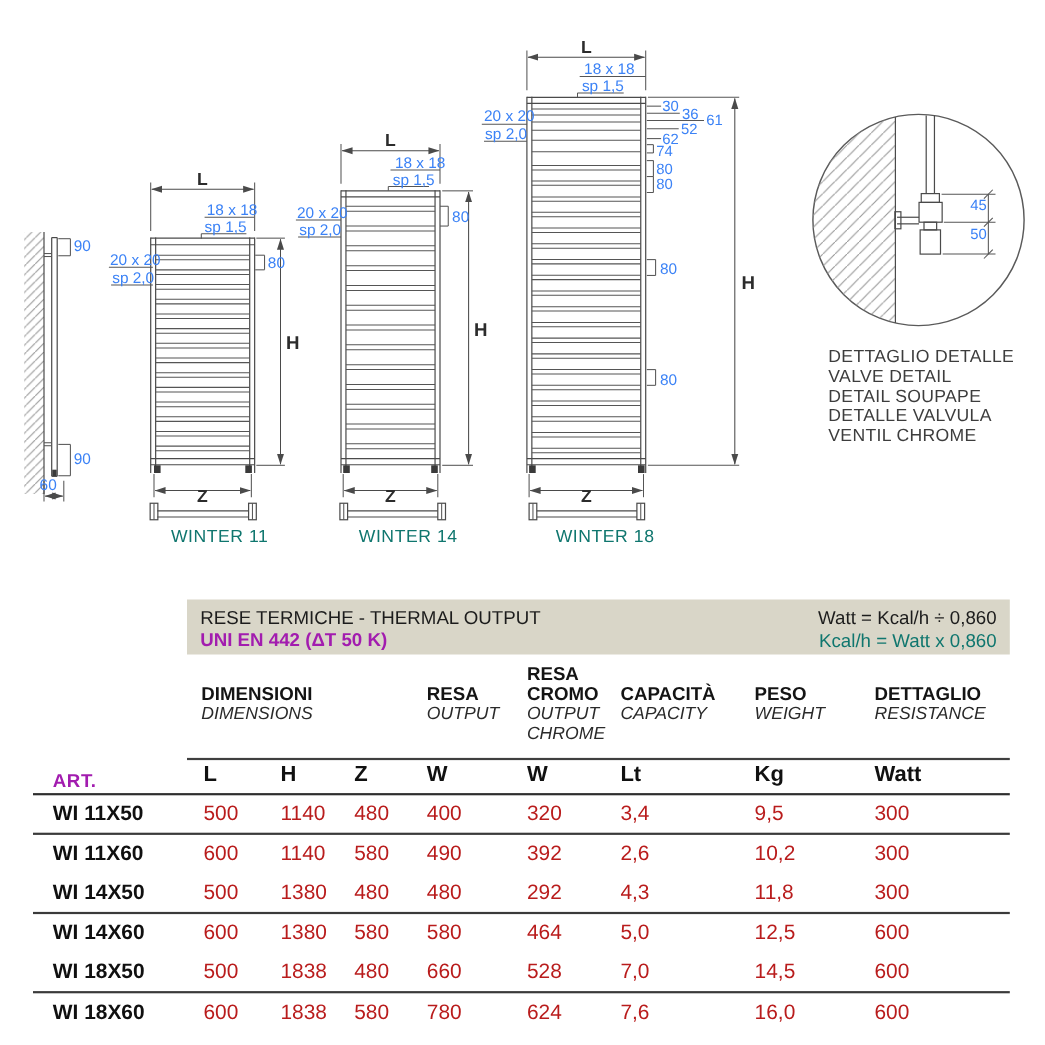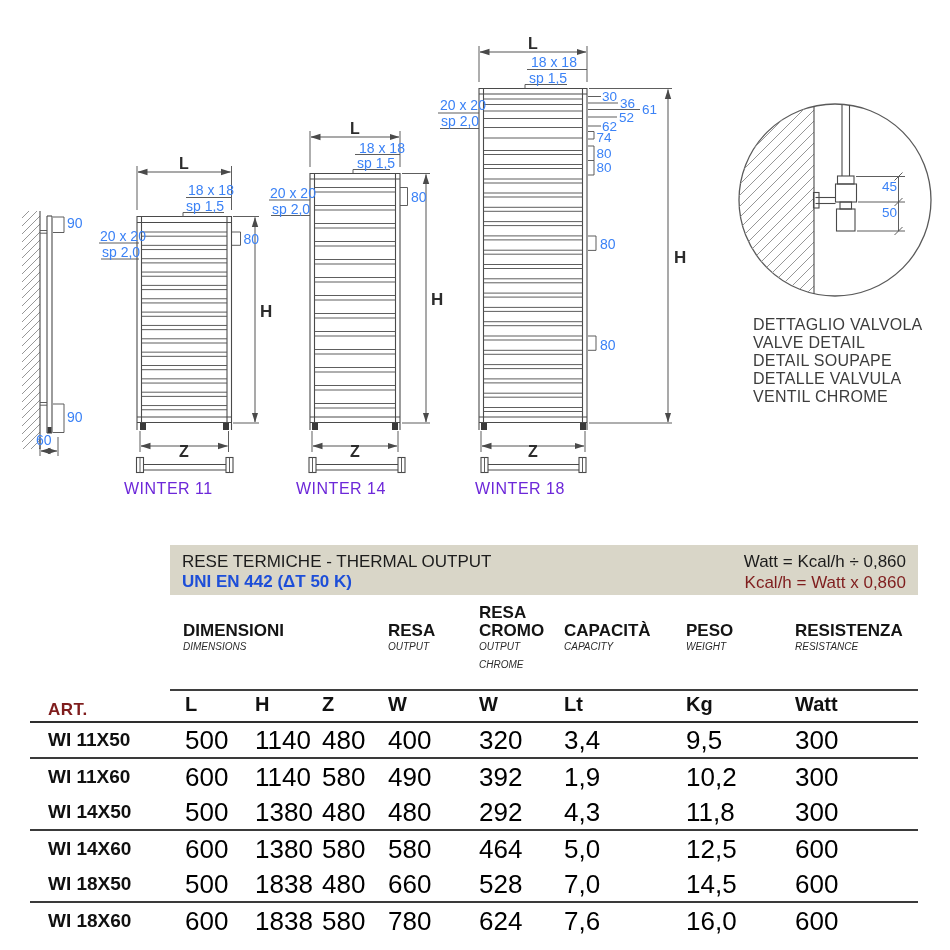--- a/index.html
+++ b/index.html
@@ -3,46 +3,46 @@
 <meta charset="utf-8">
 <style>
   *{margin:0;padding:0;box-sizing:border-box}
   html,body{width:950px;height:950px;background:#fff;font-family:"Liberation Sans",sans-serif}
   #page{position:relative;width:950px;height:950px;overflow:hidden}
   .abs{position:absolute}
   
   .dtext{position:absolute;font-size:14px;line-height:1.05;color:#3b82f6;white-space:nowrap}
   .dsmall{font-size:13.5px}
   .dbold{position:absolute;font-weight:bold;font-size:16px;color:#2c2c2c;white-space:nowrap}
-  .dname{position:absolute;font-size:16px;color:#6d28d9;letter-spacing:.5px;text-align:left;white-space:nowrap}
+  .dname{position:absolute;font-size:16px;color:#0f766e;letter-spacing:.5px;text-align:right;white-space:nowrap}
   .ctr{text-align:center}
   .cap{position:absolute;font-size:16px;color:#3d3d3d;letter-spacing:.3px;white-space:nowrap;line-height:1}
   
   .ln{stroke:#4a4a4a;stroke-width:1.1;fill:none}
   .lnthin{stroke:#555;stroke-width:.95;fill:none}
   .dim{stroke:#4a4a4a;stroke-width:.95;fill:none;marker-start:url(#arr);marker-end:url(#arr)}
   .fillsq{fill:#3a3a3a;stroke:none}
   .hl{stroke:#979797;stroke-width:1}
   
   .banner{position:absolute;left:170px;top:545px;width:748px;height:50px;background:#d9d6c8}
   .bt1{position:absolute;left:12px;top:7px;font-size:17px;color:#1c1c1c;white-space:nowrap}
-  .bt2{position:absolute;left:12px;top:27px;font-size:17px;font-weight:bold;color:#1d4ed8;white-space:nowrap}
+  .bt2{position:absolute;left:12px;top:27px;font-size:17px;font-weight:bold;color:#a21caf;white-space:nowrap}
   .bf1{position:absolute;right:12px;top:7px;font-size:17px;color:#1c1c1c;white-space:nowrap}
-  .bf2{position:absolute;right:12px;top:28px;font-size:17px;color:#7f1d1d;white-space:nowrap}
+  .bf2{position:absolute;right:12px;top:28px;font-size:17px;color:#0f766e;white-space:nowrap}
   
   .gh{position:absolute;font-weight:bold;font-size:17px;color:#141414;white-space:nowrap}
-  .ghe{position:absolute;font-style:italic;font-size:10px;color:#2a2a2a;white-space:nowrap}
+  .ghe{position:absolute;font-style:italic;font-size:16px;color:#2a2a2a;white-space:nowrap}
   .groupline{position:absolute;left:170px;top:689px;width:748px;height:2px;background:#3f3f3f}
-  .artheader{position:absolute;left:48px;top:700px;font-weight:bold;font-size:17px;color:#7f1d1d;letter-spacing:.5px}
+  .artheader{position:absolute;left:48px;top:700px;font-weight:bold;font-size:17px;color:#a21caf;letter-spacing:.5px}
   .units{position:absolute;left:30px;top:693px;width:888px;height:28px}
   .u{position:absolute;top:0;font-weight:bold;font-size:20px;color:#111;white-space:nowrap}
   .tbody{position:absolute;left:30px;top:721px;width:888px;border-top:2.5px solid #2e2e2e}
   .tr{position:relative;height:36px}
   .sep{border-bottom:2px solid #3a3a3a}
-  .tc{position:absolute;top:50%;transform:translateY(-50%);font-size:26px;color:#000000;white-space:nowrap}
+  .tc{position:absolute;top:50%;transform:translateY(-50%);font-size:19px;color:#b91c1c;white-space:nowrap}
   .tart{left:18px;font-weight:bold;font-size:19px;color:#101010}
   .u0,.tc0{left:155px}.u1,.tc1{left:225px}.u2,.tc2{left:292px}.u3,.tc3{left:358px}
   .u4,.tc4{left:449px}.u5,.tc5{left:534px}.u6,.tc6{left:656px}.u7,.tc7{left:765px}
 </style>
 </head>
 <body>
 
 <div id="page">
 
   <div class="abs" style="left:0;top:0;width:950px;height:540px">
@@ -411,21 +411,21 @@
     <div class="dtext dsmall" style="left:596.5px;top:161px">80</div>
     <div class="dtext" style="left:600px;top:237px">80</div>
     <div class="dtext" style="left:600px;top:338px">80</div>
     <div class="dbold" style="left:674px;top:248px;font-size:17px">H</div>
     <div class="dbold ctr" style="left:513px;top:443px;width:40px">Z</div>
     <div class="dname" style="left:475px;top:480px;width:120px">WINTER 18</div>
 
     
     <div class="dtext dsmall" style="left:882px;top:180px">45</div>
     <div class="dtext dsmall" style="left:882px;top:206px">50</div>
-    <div class="cap" style="left:753px;top:317px">DETTAGLIO VALVOLA</div>
+    <div class="cap" style="left:753px;top:317px">DETTAGLIO DETALLE</div>
     <div class="cap" style="left:753px;top:335px">VALVE DETAIL</div>
     <div class="cap" style="left:753px;top:353px">DETAIL SOUPAPE</div>
     <div class="cap" style="left:753px;top:371px">DETALLE VALVULA</div>
     <div class="cap" style="left:753px;top:389px">VENTIL CHROME</div>
   </div>
 
   <div class="banner">
     <div class="bt1">RESE TERMICHE - THERMAL OUTPUT</div>
     <div class="bt2">UNI EN 442 (ΔT 50 K)</div>
     <div class="bf1">Watt = Kcal/h ÷ 0,860</div>
@@ -438,21 +438,21 @@
     <div class="gh" style="left:388px;top:621px">RESA</div>
     <div class="ghe" style="left:388px;top:641px">OUTPUT</div>
     <div class="gh" style="left:479px;top:603px">RESA</div>
     <div class="gh" style="left:479px;top:621px">CROMO</div>
     <div class="ghe" style="left:479px;top:641px">OUTPUT</div>
     <div class="ghe" style="left:479px;top:659px">CHROME</div>
     <div class="gh" style="left:564px;top:621px">CAPACITÀ</div>
     <div class="ghe" style="left:564px;top:641px">CAPACITY</div>
     <div class="gh" style="left:686px;top:621px">PESO</div>
     <div class="ghe" style="left:686px;top:641px">WEIGHT</div>
-    <div class="gh" style="left:795px;top:621px">RESISTENZA</div>
+    <div class="gh" style="left:795px;top:621px">DETTAGLIO</div>
     <div class="ghe" style="left:795px;top:641px">RESISTANCE</div>
     <div class="groupline"></div>
   </div>
 
   <div class="artheader">ART.</div>
   <div class="units">
     <div class="u u0">L</div>
     <div class="u u1">H</div>
     <div class="u u2">Z</div>
     <div class="u u3">W</div>
@@ -474,21 +474,21 @@
       <div class="tc tc6">9,5</div>
       <div class="tc tc7">300</div>
     </div>
     <div class="tr">
       <div class="tc tart">WI 11X60</div>
       <div class="tc tc0">600</div>
       <div class="tc tc1">1140</div>
       <div class="tc tc2">580</div>
       <div class="tc tc3">490</div>
       <div class="tc tc4">392</div>
-      <div class="tc tc5">1,9</div>
+      <div class="tc tc5">2,6</div>
       <div class="tc tc6">10,2</div>
       <div class="tc tc7">300</div>
     </div>
     <div class="tr sep">
       <div class="tc tart">WI 14X50</div>
       <div class="tc tc0">500</div>
       <div class="tc tc1">1380</div>
       <div class="tc tc2">480</div>
       <div class="tc tc3">480</div>
       <div class="tc tc4">292</div>

